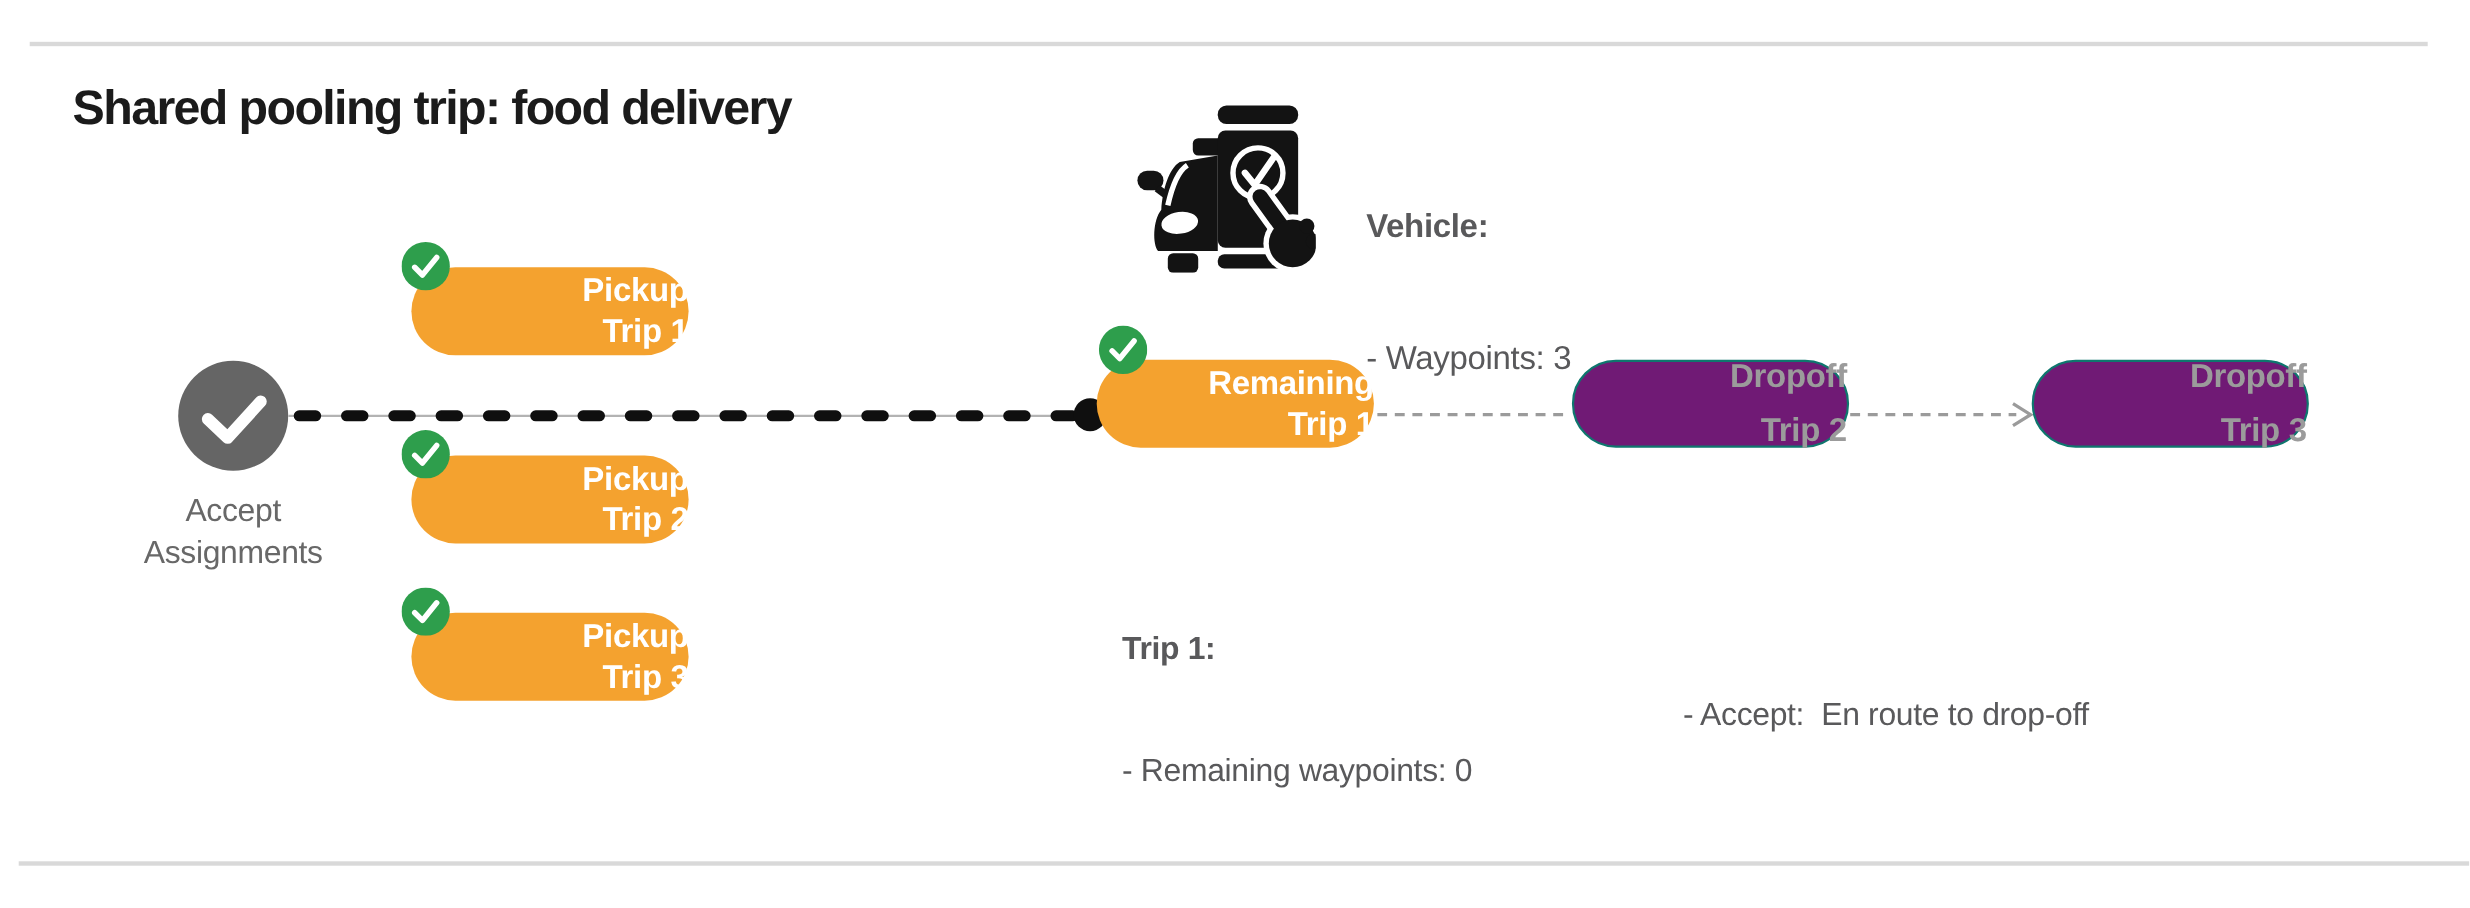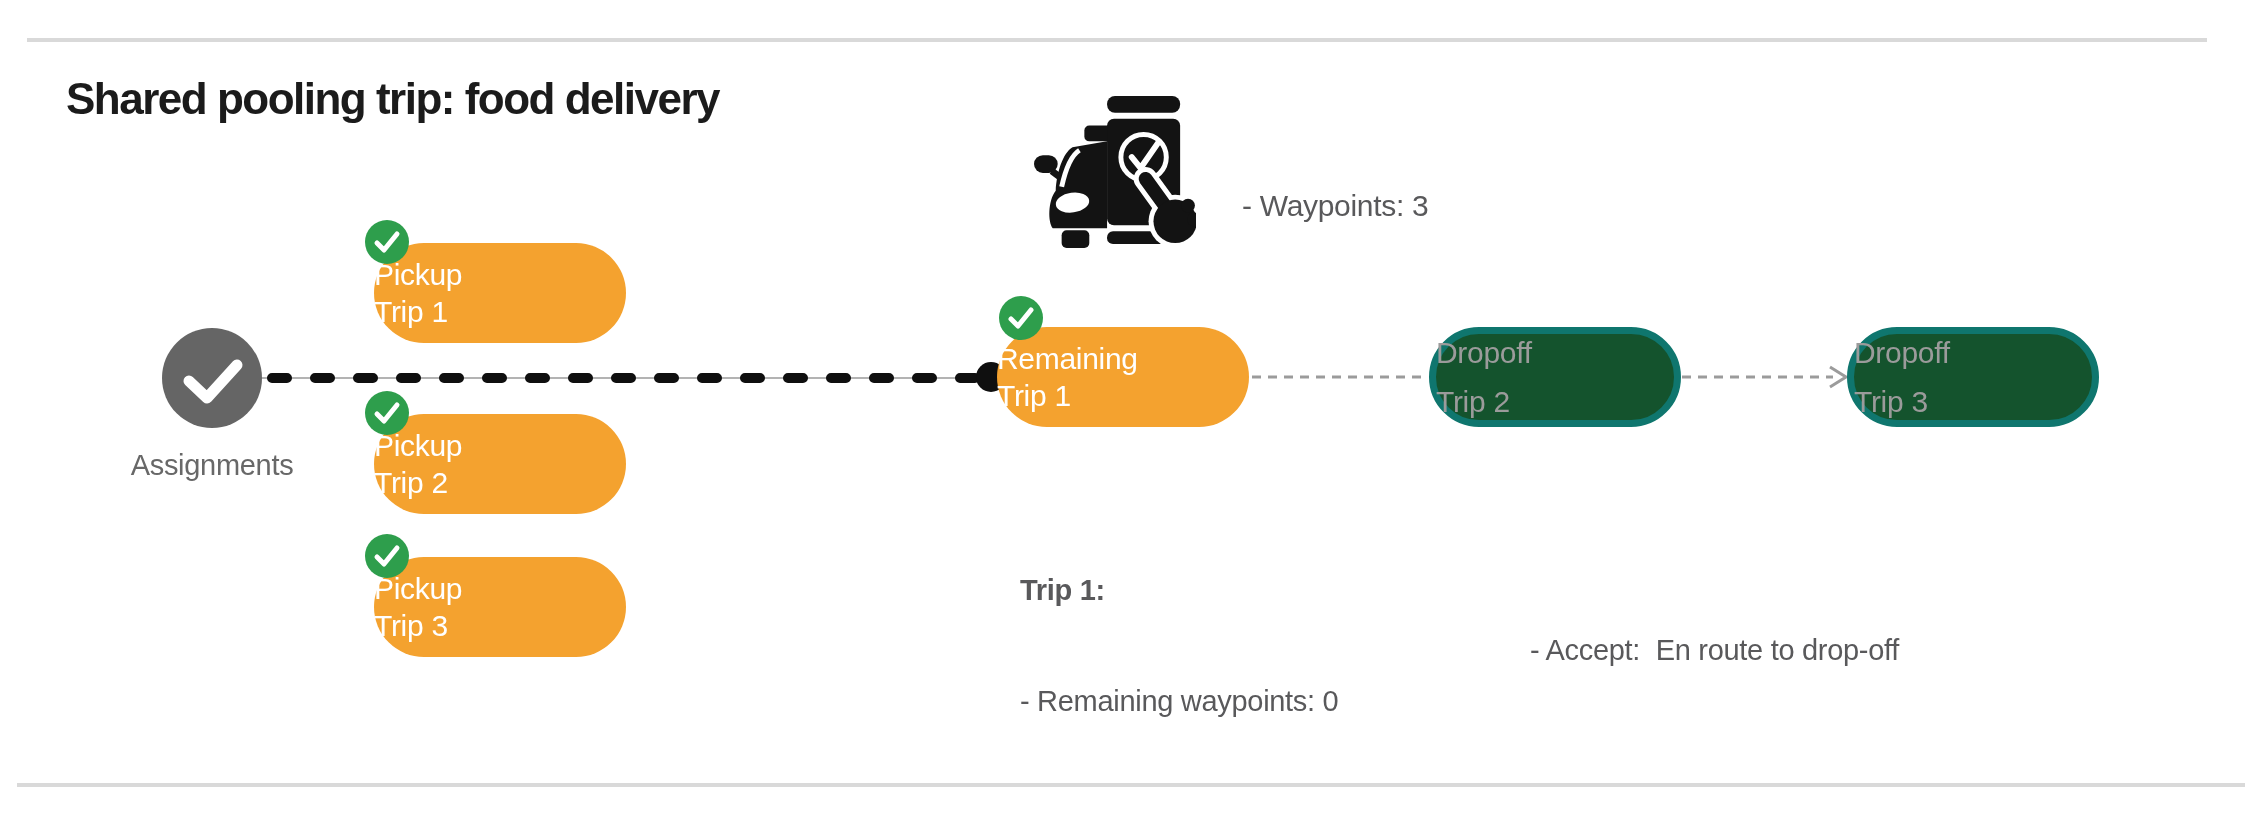--- a/index.html
+++ b/index.html
@@ -14,26 +14,26 @@
   }
   
   .vehicle-icon{position:absolute;left:1028px;top:92px;}
   .vehicle-text{position:absolute;left:1242px;top:106px;color:#59595b;font-size:30px;line-height:40px;letter-spacing:-0.3px;white-space:pre-wrap;}
   .vehicle-text .h{font-weight:bold;}
   
   .accept-circle{position:absolute;left:162px;top:328px;width:100px;height:100px;border-radius:50%;background:#656565;display:flex;align-items:center;justify-content:center;}
   .accept-label{position:absolute;left:82px;top:446px;width:260px;text-align:center;color:#686868;font-size:29px;line-height:38px;letter-spacing:-0.3px;}
   
   .pill{
-    position:absolute;width:252px;height:100px;border-radius:52px;box-sizing:border-box;
-    display:flex;flex-direction:column;align-items:flex-start;justify-content:center;
-    font-size:30px;font-weight:normal;line-height:37px;text-align:center;letter-spacing:-0.3px;
+    position:absolute;width:252px;height:80px;border-radius:52px;box-sizing:border-box;
+    display:flex;flex-direction:column;align-items:flex-end;justify-content:center;
+    font-size:30px;font-weight:bold;line-height:37px;text-align:center;letter-spacing:-0.3px;
   }
   .pill.orange{background:#F4A22F;color:#ffffff;}
-  .pill.outline{background:#14532d;border:7px solid #0f766e;color:#9b9b9b;gap:12px;}
+  .pill.outline{background:#701a75;border:2px solid #0f766e;color:#9b9b9b;gap:12px;}
   .badge{position:absolute;width:44px;height:44px;}
   
   .connector{position:absolute;}
   .dot{position:absolute;left:976px;top:362px;width:30px;height:30px;border-radius:50%;background:#0f0f0f;}
   
   .status-block{position:absolute;color:#59595b;font-size:29px;line-height:37px;letter-spacing:-0.3px;white-space:pre-wrap;}
   .status-block .h{font-weight:bold;margin-top:16px;}
 </style>
 </head>
 <body>
@@ -68,29 +68,31 @@
         <circle cx="149" cy="131" r="27" fill="#ffffff"></circle>
         <path d="M119,88 L140,117" stroke="#131313" stroke-width="14" stroke-linecap="round" fill="none"></path>
         <circle cx="149" cy="131" r="22" fill="#131313"></circle>
         <circle cx="162" cy="115" r="7" fill="#131313"></circle>
         <circle cx="168" cy="129" r="7" fill="#131313"></circle>
       </g>
     </svg>
   </div>
 
   <div class="vehicle-text">
+    <div class="h">Vehicle:</div>
     <div>- Waypoints: 3</div>
   </div>
 
   <div class="accept-circle">
     <svg width="100" height="100" viewBox="0 0 100 100">
       <path d="M27,53 L45,70 L75,37" fill="none" stroke="#ffffff" stroke-width="11" stroke-linecap="round" stroke-linejoin="round"></path>
     </svg>
   </div>
   <div class="accept-label">
+    <div>Accept</div>
     <div>Assignments</div>
   </div>
 
   <svg class="connector" style="left:262px;top:367px;" width="745" height="22">
     <line x1="0" y1="11" x2="730" y2="11" stroke="#b3b3b3" stroke-width="2"></line>
     <line x1="10" y1="11" x2="718" y2="11" stroke="#0f0f0f" stroke-width="10" stroke-dasharray="15 28" stroke-linecap="round"></line>
   </svg>
   <div class="dot"></div>
 
   <div class="pill orange" style="left:374px;top:243px;">

